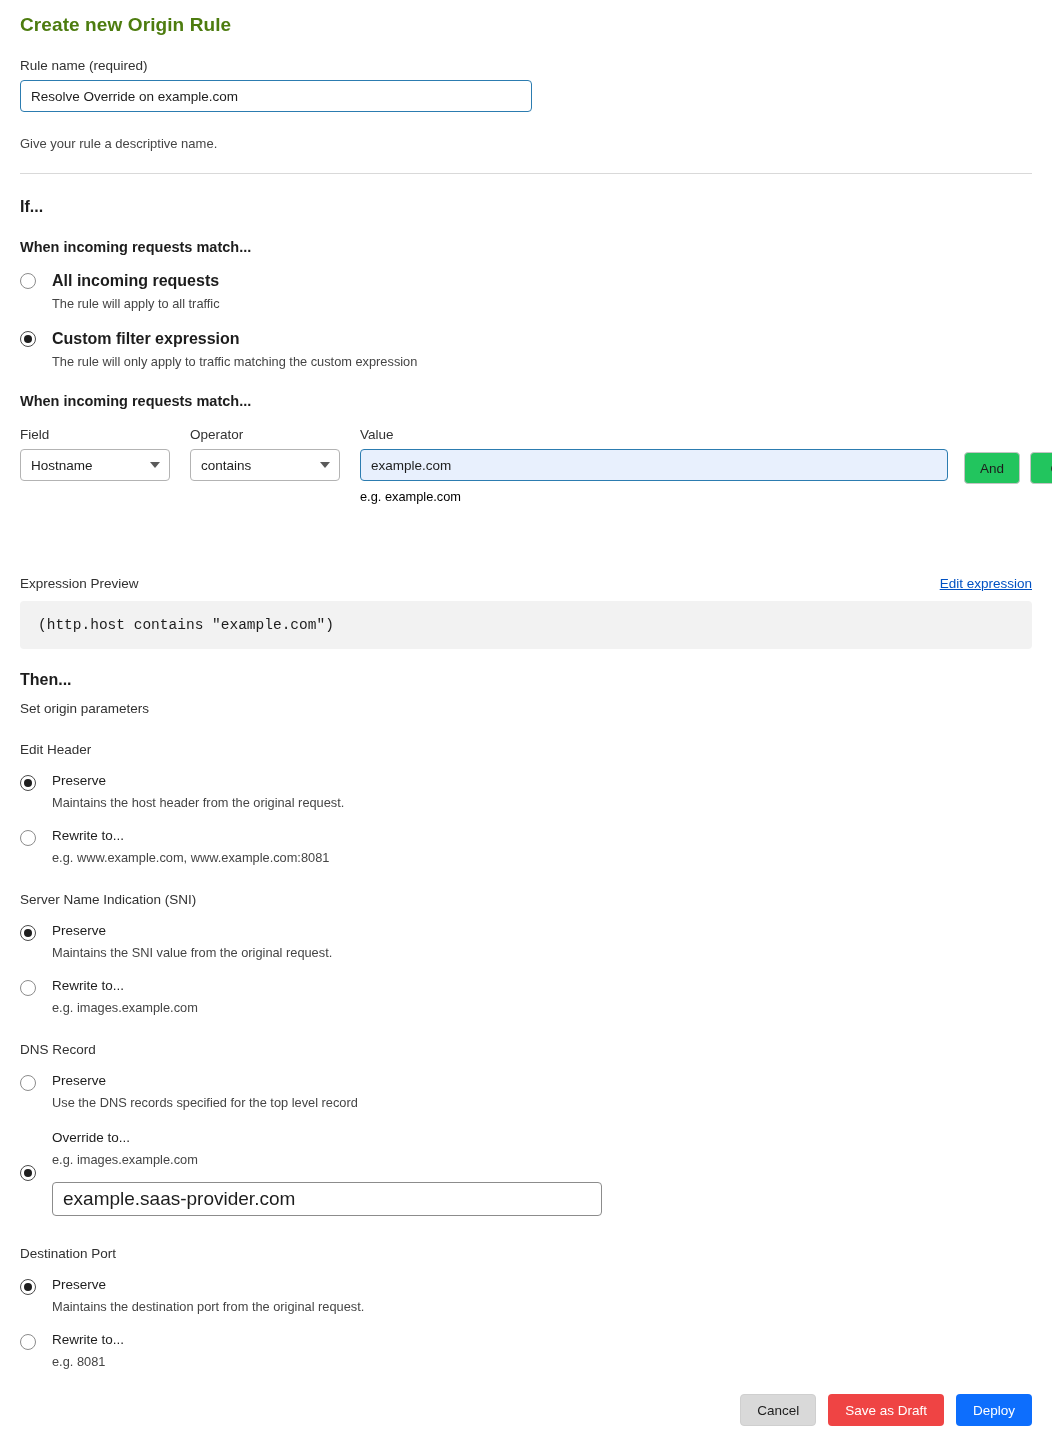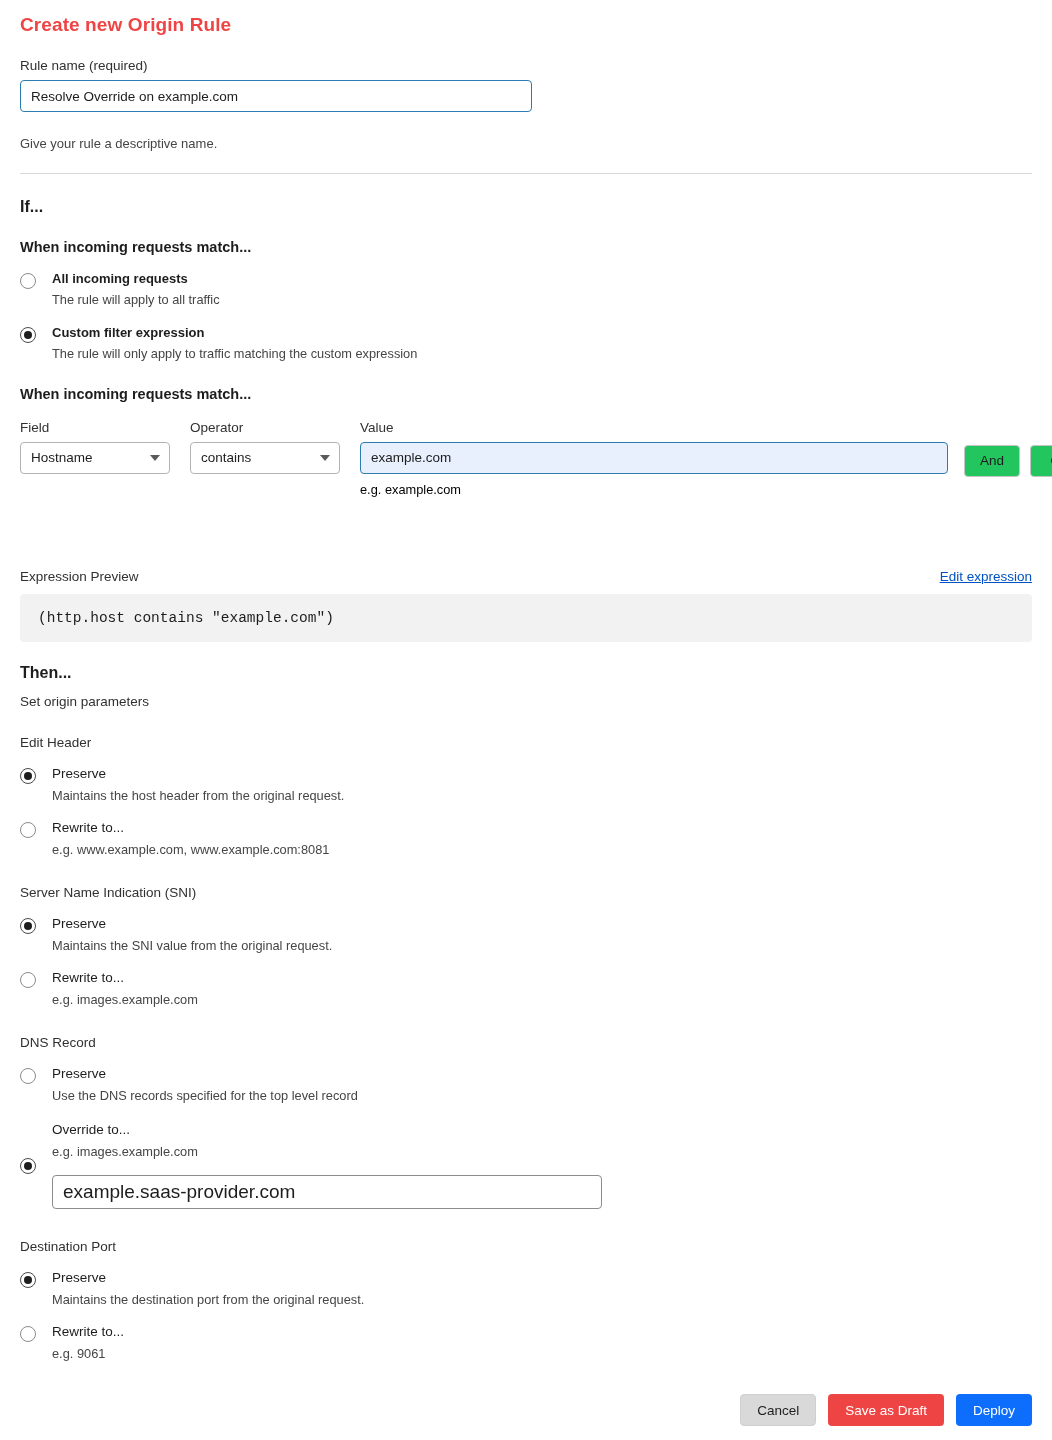--- a/index.html
+++ b/index.html
@@ -15,21 +15,21 @@
     min-height: 1440px;
     position: relative;
   }
   .page {
     padding: 14px 20px 0 20px;
     width: 1052px;
   }
   .page-title {
     font-size: 19px;
     font-weight: bold;
-    color: #ef4444;
+    color: #4d7c0f;
     margin: 0 0 22px 0;
     letter-spacing: 0.1px;
   }
   .field-label {
     font-size: 13.5px;
     color: #313131;
     margin-bottom: 7px;
   }
   .text-input {
     display: block;
@@ -89,21 +89,21 @@
     content: "";
     position: absolute;
     width: 8px;
     height: 8px;
     border-radius: 50%;
     background: #1d1d1d;
     left: 3px;
     top: 3px;
   }
   .radio-text-strong {
-    font-size: 13px;
+    font-size: 16px;
     font-weight: bold;
     color: #1d1d1d;
     line-height: 1.25;
   }
   .radio-text-normal {
     font-size: 13.5px;
     color: #1d1d1d;
     line-height: 1.25;
   }
   .radio-desc {
@@ -391,21 +391,21 @@
     <span class="radio checked"></span>
     <div>
       <div class="radio-text-normal">Preserve</div>
       <div class="radio-desc">Maintains the destination port from the original request.</div>
     </div>
   </div>
   <div class="radio-row">
     <span class="radio"></span>
     <div>
       <div class="radio-text-normal">Rewrite to...</div>
-      <div class="radio-desc">e.g. 9061</div>
+      <div class="radio-desc">e.g. 8081</div>
     </div>
   </div>
 
 </div>
 
 <div class="footer">
   <button class="btn btn-cancel">Cancel</button>
   <button class="btn btn-draft">Save as Draft</button>
   <button class="btn btn-deploy">Deploy</button>
 </div>

